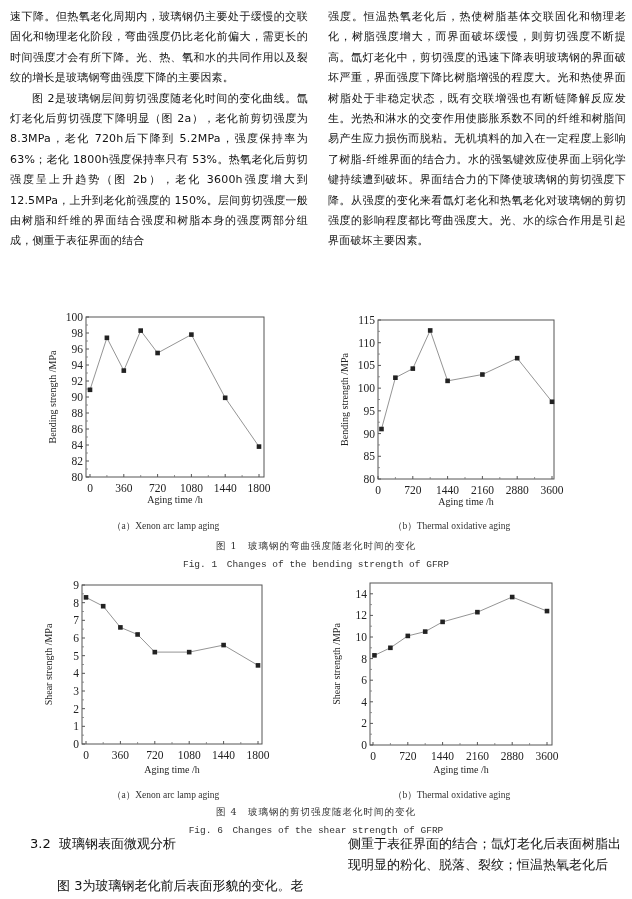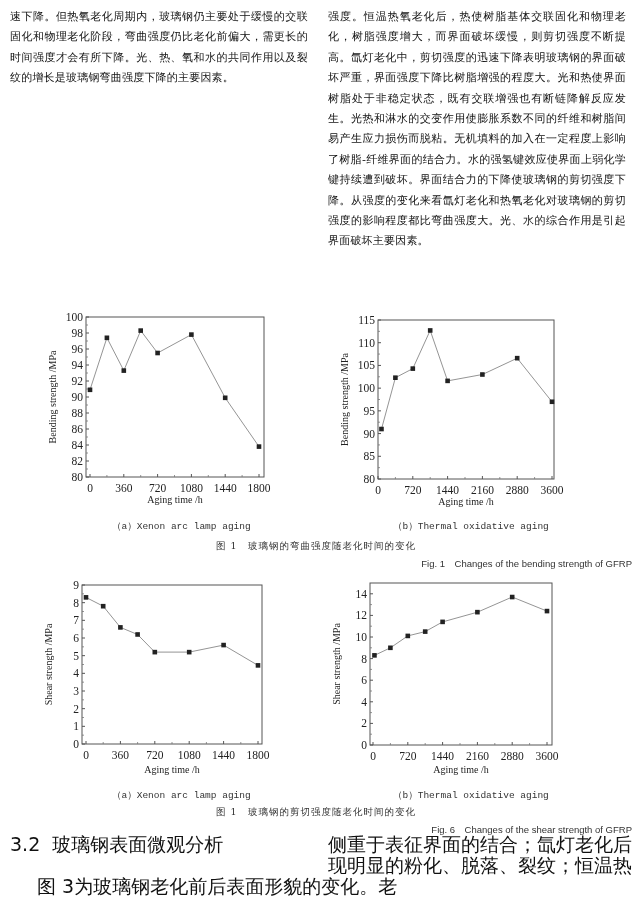--- a/index.html
+++ b/index.html
@@ -15,39 +15,40 @@
     .col p { margin: 0; }
     .col p.indent { text-indent: 2em; }
     #col-left { left: 10px; }
     #col-right { left: 328px; }
 
     .chart-svg { position: absolute; overflow: visible; }
     .chart-svg text { font-family: "Liberation Serif", serif; fill: #222; }
     .tick-label { font-size: 11.5px; }
     .axis-title { font-size: 10px; }
     .sub-caption {
-      position: absolute; font-family: Liberation Mono, monospace;
+      position: absolute; font-family: Liberation Serif, serif;
       font-size: 9.5px; color: #333; white-space: nowrap;
     }
     .fig-caption {
       position: absolute; left: 0; width: 632px; text-align: center;
       font-size: 9.5px; color: #333; white-space: nowrap;
     }
     .fig-caption.cn { font-family: "DejaVu Serif", serif; letter-spacing: 1px; }
-    .fig-caption.en { font-family: Liberation Sans, sans-serif; text-align: right; }
+    .fig-caption.en { font-family: Liberation Mono, monospace; }
 
     .bottom-line {
-      position: absolute; font-size: 19px; line-height: 20.4px; white-space: nowrap;
+      position: absolute; font-size: 13px; line-height: 20.4px; white-space: nowrap; margin-left: 20px;
     }
   </style>
 </head>
 <body>
 
 <div id="col-left" class="col">
   <p>速下降。但热氧老化周期内，玻璃钢仍主要处于缓慢的交联固化和物理老化阶段，弯曲强度仍比老化前偏大，需更长的时间强度才会有所下降。光、热、氧和水的共同作用以及裂纹的增长是玻璃钢弯曲强度下降的主要因素。</p>
+  <p class="indent">图 2是玻璃钢层间剪切强度随老化时间的变化曲线。氙灯老化后剪切强度下降明显（图 2a），老化前剪切强度为 8.3MPa，老化 720h后下降到 5.2MPa，强度保持率为 63%；老化 1800h强度保持率只有 53%。热氧老化后剪切强度呈上升趋势（图 2b），老化 3600h强度增大到 12.5MPa，上升到老化前强度的 150%。层间剪切强度一般由树脂和纤维的界面结合强度和树脂本身的强度两部分组成，侧重于表征界面的结合</p>
 </div>
 <div id="col-right" class="col">
   <p>强度。恒温热氧老化后，热使树脂基体交联固化和物理老化，树脂强度增大，而界面破坏缓慢，则剪切强度不断提高。氙灯老化中，剪切强度的迅速下降表明玻璃钢的界面破坏严重，界面强度下降比树脂增强的程度大。光和热使界面树脂处于非稳定状态，既有交联增强也有断链降解反应发生。光热和淋水的交变作用使膨胀系数不同的纤维和树脂间易产生应力损伤而脱粘。无机填料的加入在一定程度上影响了树脂-纤维界面的结合力。水的强氢键效应使界面上弱化学键持续遭到破坏。界面结合力的下降使玻璃钢的剪切强度下降。从强度的变化来看氙灯老化和热氧老化对玻璃钢的剪切强度的影响程度都比弯曲强度大。光、水的综合作用是引起界面破坏主要因素。</p>
 </div>
 
 <svg class="chart-svg" id="chart-fig1a" style="left:0;top:0;width:632px;height:899px;" width="632" height="899">
     <rect x="86" y="317" width="178" height="160" fill="none" stroke="#555" stroke-width="1"></rect>
     <line x1="86" y1="477" x2="89" y2="477" stroke="#555" stroke-width="1"></line>
     <line x1="86" y1="469" x2="88" y2="469" stroke="#777" stroke-width="0.8"></line>
     <text x="83" y="481" text-anchor="end" class="tick-label">80</text>
@@ -272,21 +273,21 @@
     <rect x="544.7" y="608.7800000000001" width="4.6" height="4.6" fill="#222"></rect>
   </svg>
 
 <div class="sub-caption" style="left:112px;top:520px;">（a）Xenon arc lamp aging</div>
 <div class="sub-caption" style="left:393px;top:520px;">（b）Thermal oxidative aging</div>
 <div class="fig-caption cn" style="top:540px;">图 1　玻璃钢的弯曲强度随老化时间的变化</div>
 <div class="fig-caption en" style="top:558px;">Fig. 1　Changes of the bending strength of GFRP</div>
 
 <div class="sub-caption" style="left:112px;top:789px;">（a）Xenon arc lamp aging</div>
 <div class="sub-caption" style="left:393px;top:789px;">（b）Thermal oxidative aging</div>
-<div class="fig-caption cn" style="top:806px;">图 1　玻璃钢的剪切强度随老化时间的变化</div>
+<div class="fig-caption cn" style="top:806px;">图 4　玻璃钢的剪切强度随老化时间的变化</div>
 <div class="fig-caption en" style="top:824px;">Fig. 6　Changes of the shear strength of GFRP</div>
 
 <div class="bottom-line" style="left:10px;top:834px;">
   <span>3.2</span>&nbsp;
   <span>玻璃钢表面微观分析</span>
 </div>
 <div class="bottom-line" style="left:37px;top:876px;">图 3为玻璃钢老化前后表面形貌的变化。老</div>
 <div class="bottom-line" style="left:328px;top:834px;">侧重于表征界面的结合；氙灯老化后表面树脂出</div>
 <div class="bottom-line" style="left:328px;top:855px;">现明显的粉化、脱落、裂纹；恒温热氧老化后</div>
 

